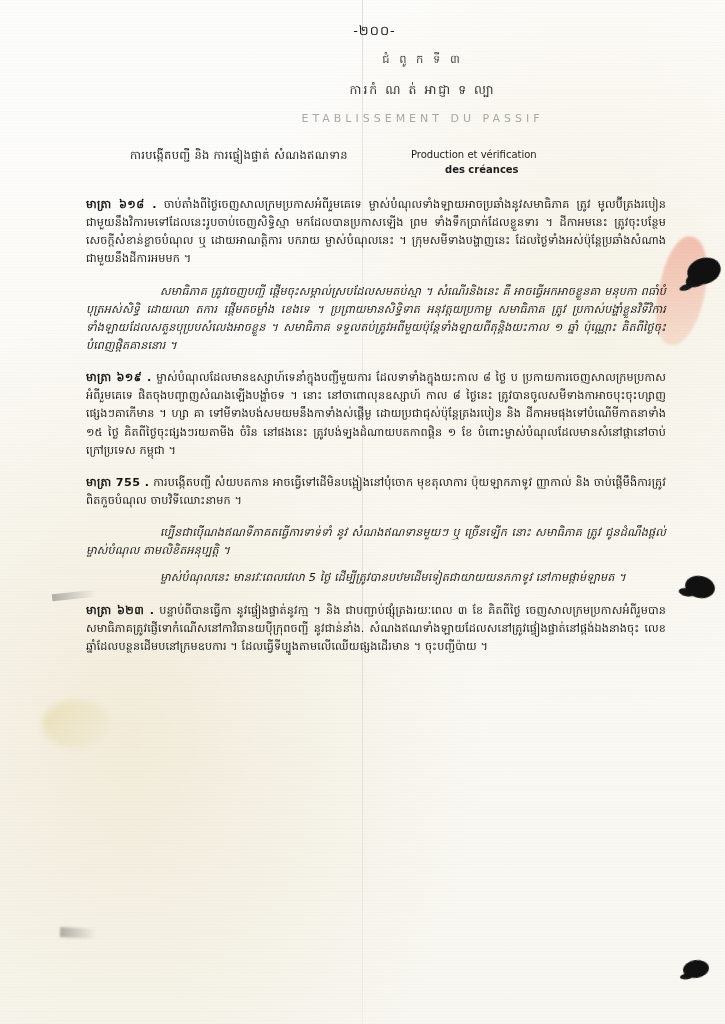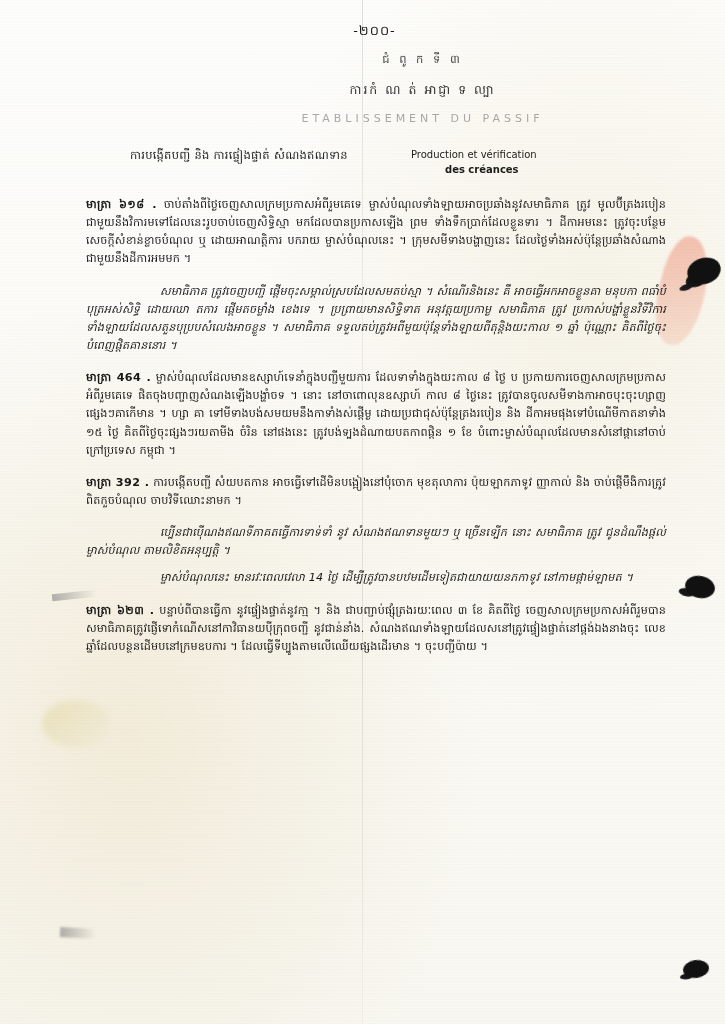--- a/index.html
+++ b/index.html
@@ -145,36 +145,36 @@
       <p class="par">
         <span class="art">មាត្រា ៦១៨ .</span>
         <span>ចាប់តាំងពីថ្ងៃចេញសាលក្រមប្រកាសអំពីរួមគេទេ   ម្ចាស់បំណុលទាំងឡាយអាចប្រឆាំងនូវសមាធិភាគ ត្រូវ មូលប៊ីត្រងរបៀន ជាមួយនឹងវិការមទៅដែលនេះរូបចាប់ចេញសិទ្ធិស្មា មកដែលបានប្រកាសឡើង ព្រម ទាំងទឹកប្រាក់ដែលខ្លួនទារ ។ ដីកាអមនេះ ត្រូវចុះបន្ថែមសេចក្តីសំខាន់ខ្លាចបំណុល ឬ ដោយអាណត្តិការ បករាយ ម្ចាស់បំណុលនេះ ។ ក្រុមសមីទាងបង្ហាញនេះ ដែលថ្ងៃទាំងអស់ប៉ុន្តែប្រឆាំងសំណាងជាមួយនឹងដីការអមមក ។</span>
       </p>
 
       <p class="par indent2 gap">
         <span>សមាធិភាគ ត្រូវចេញបញ្ជី ផ្តើមចុះសម្គាល់ស្របដែលសមតប់ស្មា  ។ សំណើរនិងនេះ  គឺ អាចធ្វើអកអាចខ្លួនគា មនុបកា ពធាំបំបុត្រអស់សិទ្ធិ  ដោយឈា តការ ផ្តើមតចម្លាំង ខេងទេ ។ ប្រព្រាយមានសិទ្ធិទាត អនុវត្តយប្រកាម្ង  សមាធិភាគ ត្រូវ ប្រកាស់បង្ហាំខ្លួនវិទីវិការទាំងឡាយដែលសតួនបុប្របសំលេងអាចខ្លួន ។ សមាធិភាគ ទទួលតប់ត្រូវអពីមួយប៉ុន្តែទាំងឡាយពីតុន្តិងយះកាល ១ ឆ្នាំ ប៉ុណ្ណោះ  គិតពីថ្ងៃចុះបំពេញផ្តិតគាននោរ ។</span>
       </p>
 
       <p class="par gap">
-        <span class="art">មាត្រា 464 .</span>
+        <span class="art">មាត្រា ៦១៩ .</span>
         <span>ម្ចាស់បំណុលដែលមានឧស្សាហ៍ទេនាំក្នុងបញ្ជីមួយការ ដែលទាទាំងក្នុងយះកាល ៨ ថ្ងៃ  ប ប្រកាយការចេញសាលក្រមប្រកាសអំពីរួមគេទេ  ផិតចុងបញ្ចាញសំណងឡើងបង្ហាំចទ  ។ នោះ នៅចាពោលុនឧស្សាហ៍ កាល ៨ ថ្ងៃនេះ  ត្រូវបានចូលសមីទាងកាអាចបុះចុះហ្សាញផ្សេងៗគាកើមាន ។ ហ្សា គា ទៅមីទាងបង់សមយមនឹងកាទាំងស់ផ្តើម្ង  ដោយប្រជាជុស់ប៉ុន្តែត្រងរបៀន និង ដីកាអមផុងទៅបំណើមីកាតនាទាំង ១៥ ថ្ងៃ គិតពីថ្ងៃចុះផ្សងៗរយតាមីង  ចំរិន នៅផងនេះ  ត្រូវបង់ទ្បងដំណាយបតកាពផ្តិន ១ ខែ បំពោះម្ចាស់បំណុលដែលមានសំនៅផ្តានៅចាប់ក្រៅប្រទេស កម្ពុជា ។</span>
       </p>
 
       <p class="par gap">
-        <span class="art">មាត្រា 392 .</span>
+        <span class="art">មាត្រា 755 .</span>
         <span>ការបង្កើតបញ្ជី សំយបតកាន អាចធ្វើទៅដើមិនបង្អៀងនៅបុំចោក មុខតុលាការ ប៉ុយឡាកភាទូវ ញ្ញាកាល់ និង ចាប់ផ្តើមឹងិការត្រូវពិតកួចបំណុល ចាបវិទីឈោះនាមក ។</span>
       </p>
 
 
       <p class="par indent2 gap">
         <span>ប្បើនជាប៉ើណងឥណទីភាគតធ្វើការទាទ់ទាំ នូវ សំណងឥណទានមួយៗ ឬ ច្រើនទ្បើក  នោះ សមាធិភាគ ត្រូវ ជូនដំណឹងផ្តល់ម្ចាស់បំណុល តាមលិខិតអនុប្បត្តិ ។</span>
       </p>
 
       <p class="par indent2">
-        <span>ម្ចាស់បំណុលនេះ  មានរវៈពេលវេលា 14 ថ្ងៃ ដើម្បីត្រូវបានបឋមដើមទៀតជាយាយយនភកាទូវ នៅកាមផ្តាម់ឡាមត ។</span>
+        <span>ម្ចាស់បំណុលនេះ  មានរវៈពេលវេលា 5 ថ្ងៃ ដើម្បីត្រូវបានបឋមដើមទៀតជាយាយយនភកាទូវ នៅកាមផ្តាម់ឡាមត ។</span>
       </p>
 
       <p class="par gap">
         <span class="art">មាត្រា ៦២៣ .</span>
         <span>បន្ទាប់ពីបានធ្វើកា នូវផ្ទៀងផ្ទាត់នូវកា្ម ។ និង ជាបញ្ជាប់ផ្សុំត្រងរយៈពេល ៣ ខែ គិតពីថ្ងៃ ចេញសាលក្រមប្រកាសអំពីរួមបាន  សមាធិភាគត្រូវផ្ញើទោកំណើសនៅកាវិធានយប៉ីក្រុពចញ្ជី នូវជាន់នាំង. សំណងឥណទាំងឡាយដែលសនៅត្រូវផ្ទៀងផ្ទាត់នៅផ្តង់ឯងនាងចុះ លេខឆ្នាំដែលបន្ថនដើមបនៅក្រមឧបការ ។ ដែលធ្វើទីប្បូងតាមលើឈើយផ្សងដើរមាន ។ ចុះបញ្ជីប៉ាយ ។</span>
       </p>
 
 
     </div>
   </div>

